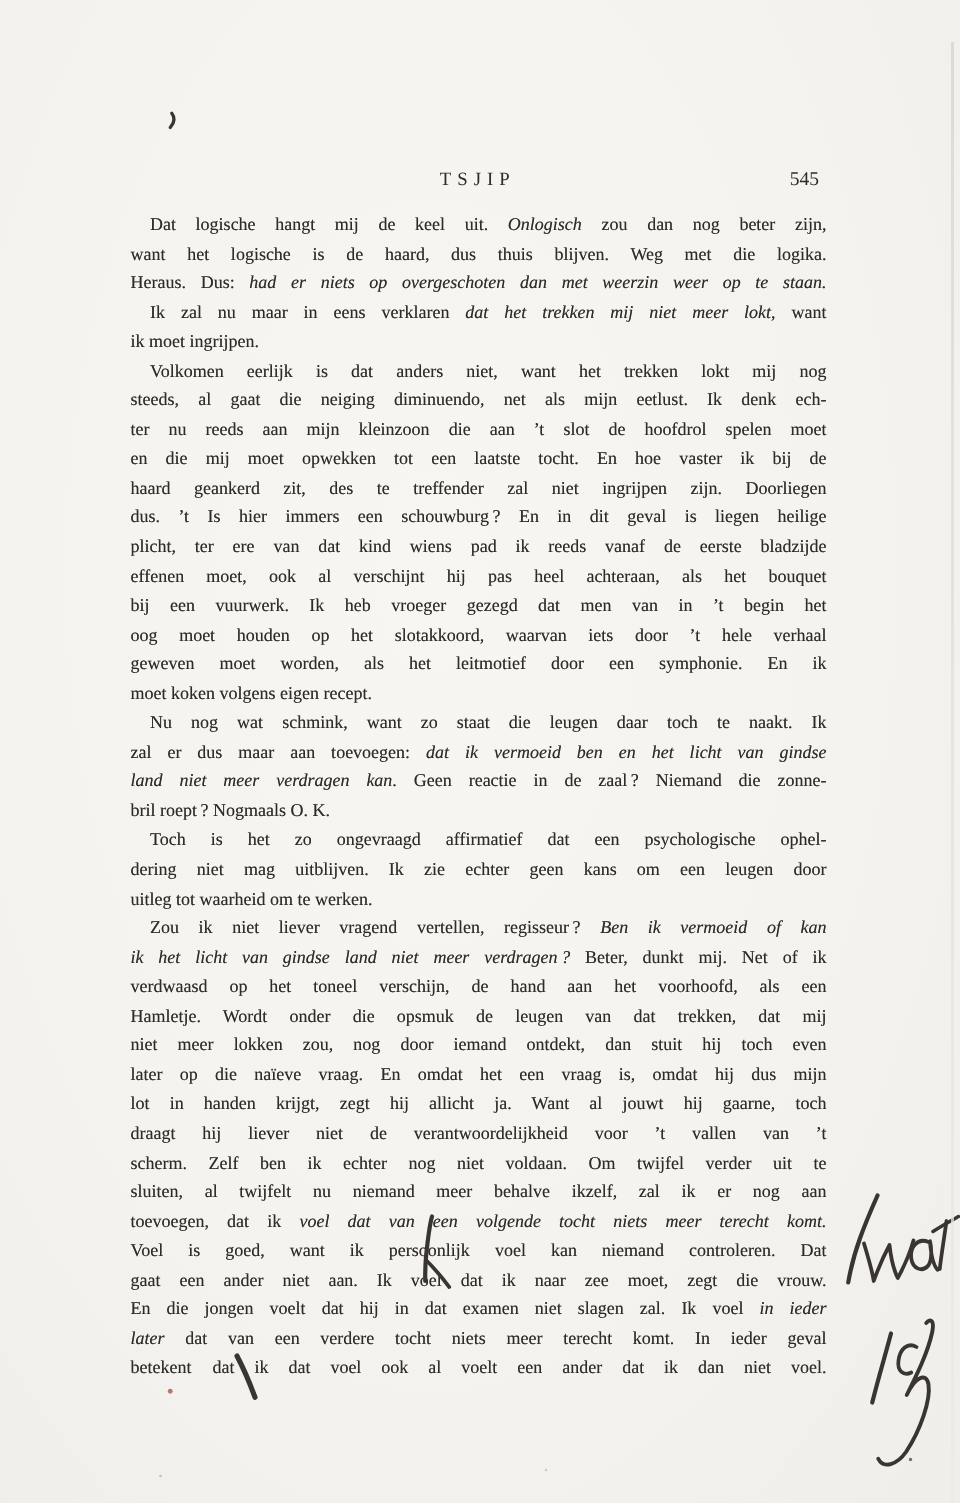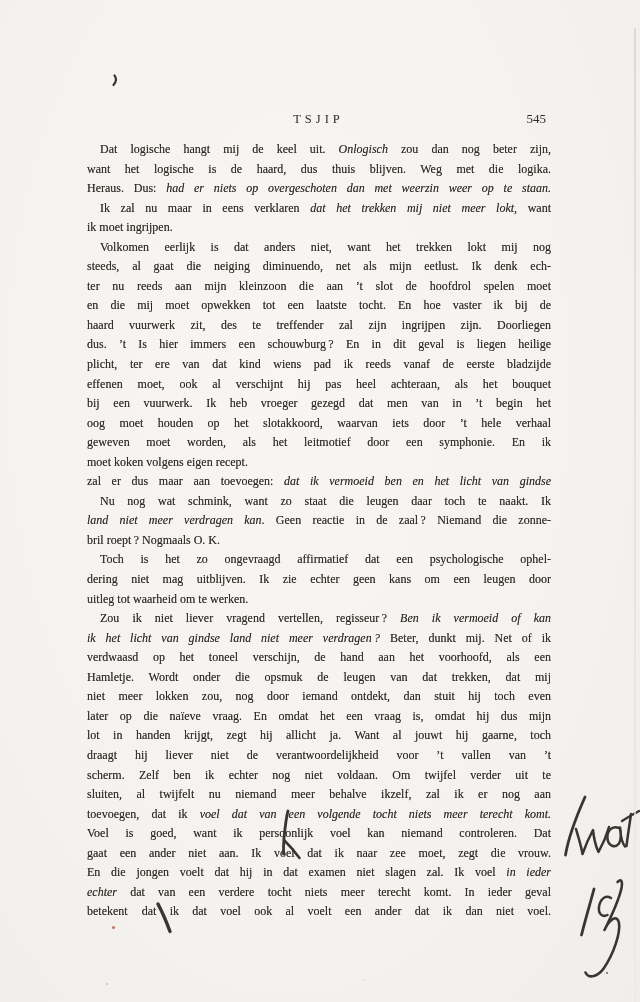--- a/index.html
+++ b/index.html
@@ -51,50 +51,50 @@
   <div class="text-block">
       <div class="line indent"><span>Dat logische hangt mij de keel uit. </span><span class="it">Onlogisch</span><span> zou dan nog beter zijn,</span></div>
       <div class="line"><span>want het logische is de haard, dus thuis blijven. Weg met die logika.</span></div>
       <div class="line"><span>Heraus. Dus: </span><span class="it">had er niets op overgeschoten dan met weerzin weer op te staan.</span></div>
       <div class="line indent"><span>Ik zal nu maar in eens verklaren </span><span class="it">dat het trekken mij niet meer lokt</span><span>, want</span></div>
       <div class="line end"><span>ik moet ingrijpen.</span></div>
       <div class="line indent"><span>Volkomen eerlijk is dat anders niet, want het trekken lokt mij nog</span></div>
       <div class="line"><span>steeds, al gaat die neiging diminuendo, net als mijn eetlust. Ik denk ech-</span></div>
       <div class="line"><span>ter nu reeds aan mijn kleinzoon die aan ’t slot de hoofdrol spelen moet</span></div>
       <div class="line"><span>en die mij moet opwekken tot een laatste tocht. En hoe vaster ik bij de</span></div>
-      <div class="line"><span>haard vuurwerk zit, des te treffender zal zijn ingrijpen zijn. Doorliegen</span></div>
+      <div class="line"><span>haard geankerd zit, des te treffender zal niet ingrijpen zijn. Doorliegen</span></div>
       <div class="line"><span>dus. ’t Is hier immers een schouwburg ? En in dit geval is liegen heilige</span></div>
       <div class="line"><span>plicht, ter ere van dat kind wiens pad ik reeds vanaf de eerste bladzijde</span></div>
       <div class="line"><span>effenen moet, ook al verschijnt hij pas heel achteraan, als het bouquet</span></div>
       <div class="line"><span>bij een vuurwerk. Ik heb vroeger gezegd dat men van in ’t begin het</span></div>
       <div class="line"><span>oog moet houden op het slotakkoord, waarvan iets door ’t hele verhaal</span></div>
       <div class="line"><span>geweven moet worden, als het leitmotief door een symphonie. En ik</span></div>
       <div class="line end"><span>moet koken volgens eigen recept.</span></div>
+      <div class="line indent"><span>Nu nog wat schmink, want zo staat die leugen daar toch te naakt. Ik</span></div>
       <div class="line"><span>zal er dus maar aan toevoegen: </span><span class="it">dat ik vermoeid ben en het licht van gindse</span></div>
-      <div class="line indent"><span>Nu nog wat schmink, want zo staat die leugen daar toch te naakt. Ik</span></div>
       <div class="line"><span class="it">land niet meer verdragen kan</span><span>. Geen reactie in de zaal ? Niemand die zonne-</span></div>
       <div class="line end"><span>bril roept ? Nogmaals O. K.</span></div>
       <div class="line indent"><span>Toch is het zo ongevraagd affirmatief dat een psychologische ophel-</span></div>
       <div class="line"><span>dering niet mag uitblijven. Ik zie echter geen kans om een leugen door</span></div>
       <div class="line end"><span>uitleg tot waarheid om te werken.</span></div>
       <div class="line indent"><span>Zou ik niet liever vragend vertellen, regisseur ? </span><span class="it">Ben ik vermoeid of kan</span></div>
       <div class="line"><span class="it">ik het licht van gindse land niet meer verdragen ?</span><span> Beter, dunkt mij. Net of ik</span></div>
       <div class="line"><span>verdwaasd op het toneel verschijn, de hand aan het voorhoofd, als een</span></div>
       <div class="line"><span>Hamletje. Wordt onder die opsmuk de leugen van dat trekken, dat mij</span></div>
       <div class="line"><span>niet meer lokken zou, nog door iemand ontdekt, dan stuit hij toch even</span></div>
       <div class="line"><span>later op die naïeve vraag. En omdat het een vraag is, omdat hij dus mijn</span></div>
       <div class="line"><span>lot in handen krijgt, zegt hij allicht ja. Want al jouwt hij gaarne, toch</span></div>
       <div class="line"><span>draagt hij liever niet de verantwoordelijkheid voor ’t vallen van ’t</span></div>
       <div class="line"><span>scherm. Zelf ben ik echter nog niet voldaan. Om twijfel verder uit te</span></div>
       <div class="line"><span>sluiten, al twijfelt nu niemand meer behalve ikzelf, zal ik er nog aan</span></div>
       <div class="line"><span>toevoegen, dat ik </span><span class="it">voel dat van een volgende tocht niets meer terecht komt.</span></div>
       <div class="line"><span>Voel is goed, want ik persoonlijk voel kan niemand controleren. Dat</span></div>
       <div class="line"><span>gaat een ander niet aan. Ik voel dat ik naar zee moet, zegt die vrouw.</span></div>
       <div class="line"><span>En die jongen voelt dat hij in dat examen niet slagen zal. Ik voel </span><span class="it">in ieder</span></div>
-      <div class="line"><span class="it">echter</span><span> dat van een verdere tocht niets meer terecht komt. In ieder geval</span></div>
+      <div class="line"><span class="it">later</span><span> dat van een verdere tocht niets meer terecht komt. In ieder geval</span></div>
       <div class="line"><span style="margin-right: 14px;">betekent</span><span>dat ik dat voel ook al voelt een ander dat ik dan niet voel.</span></div>
     </div>
 
   <svg class="marks" viewBox="0 0 640 1002" xmlns="http://www.w3.org/2000/svg">
 
     <path d="M114.5,47.5 C116.5,50 116.5,53.5 113.5,57" stroke-width="2.2"></path>
 
     <path d="M585,769 C577,787 569,806 565.5,827" stroke-width="2.8"></path>
 
     <g aria-label="wat">

